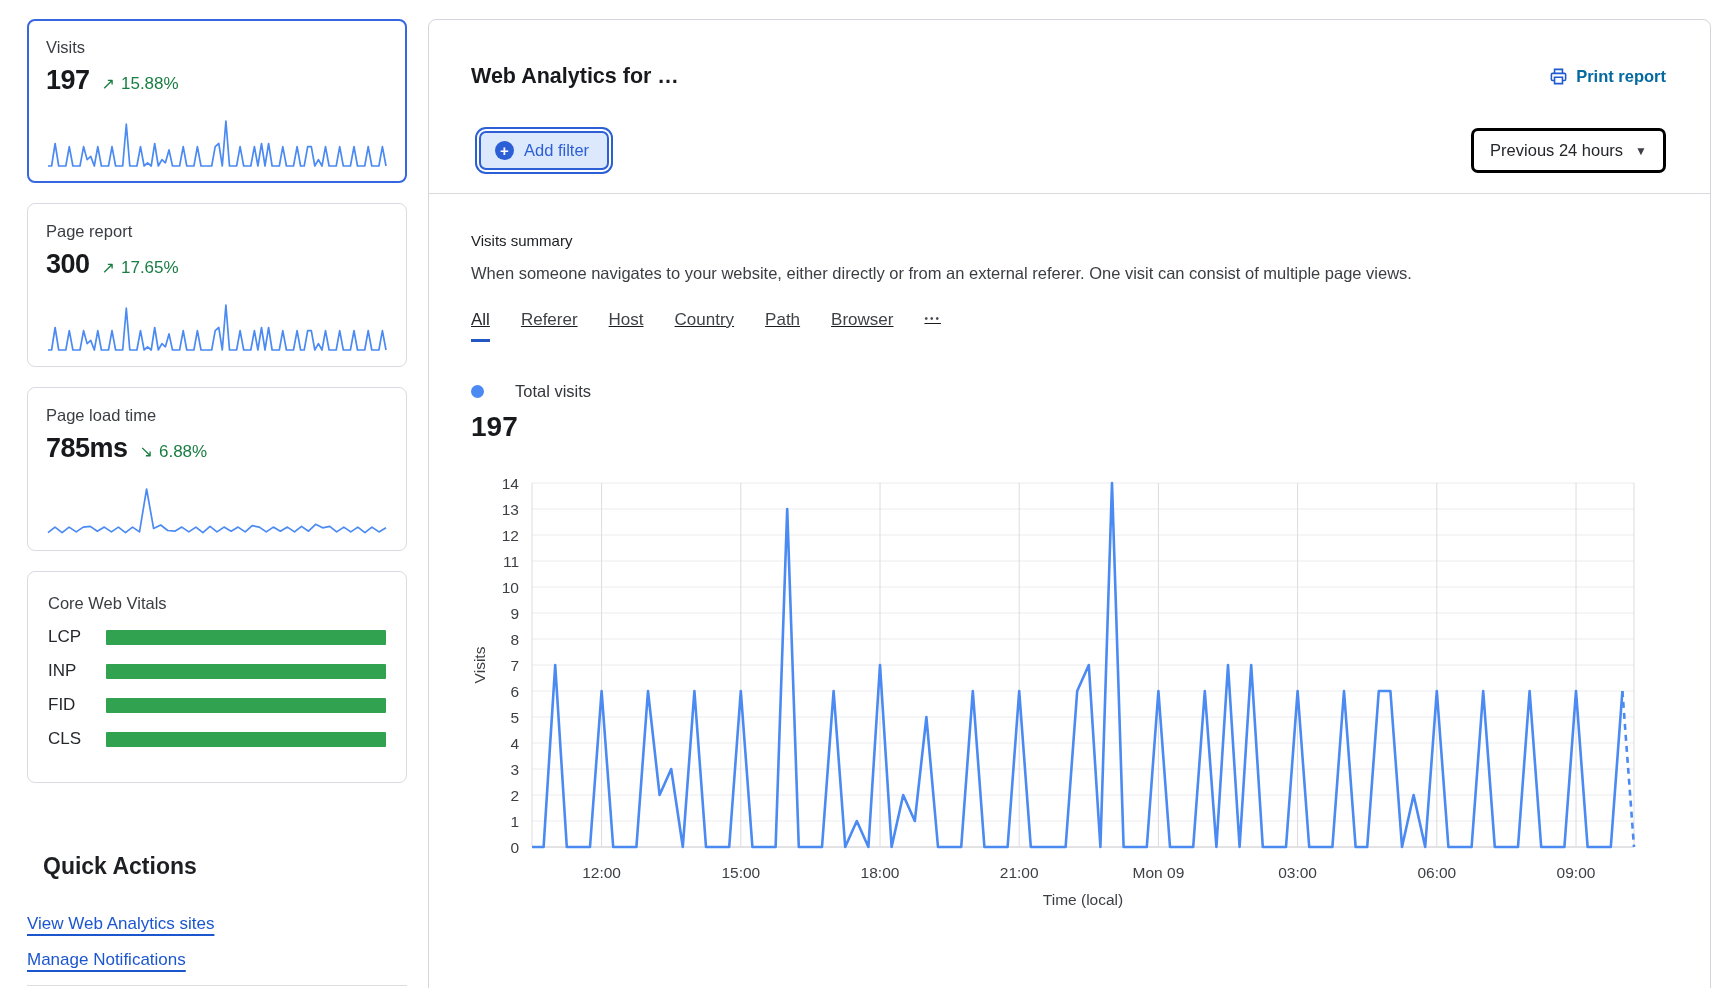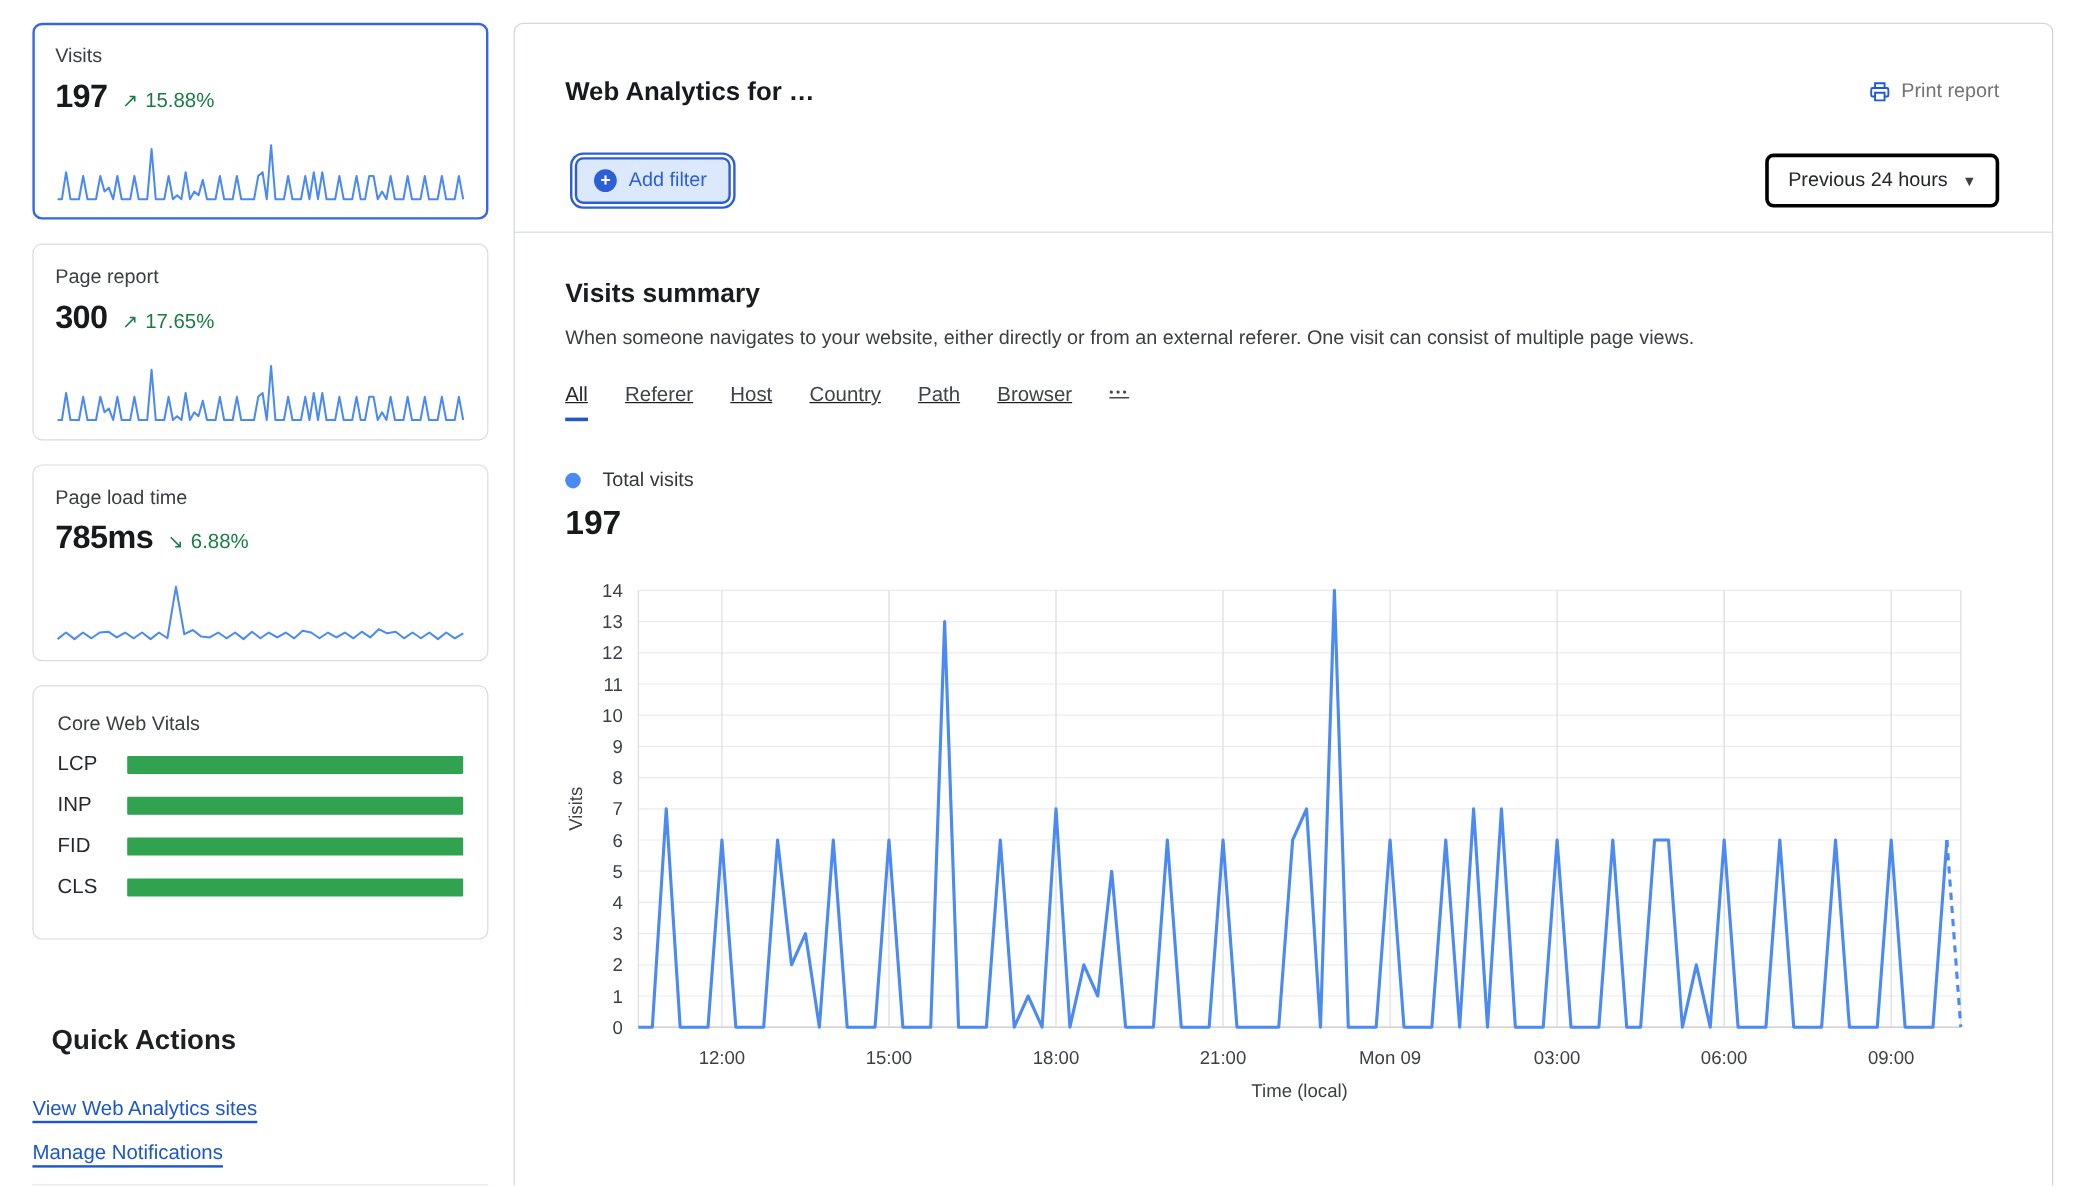--- a/index.html
+++ b/index.html
@@ -40,48 +40,48 @@
   .qa-link-wrap{line-height:1;}
   #sidebar-divider{border:none;border-top:1px solid #dcdee1;margin:17px 0 0 0;}
   
   #main-panel{
     position:absolute;left:428px;top:19px;width:1283px;height:1100px;
     box-sizing:border-box;border:1px solid #d3d6da;border-radius:8px;background:#fff;
   }
   #panel-header{position:relative;height:173px;border-bottom:1px solid #d8dadd;}
   #title-row{position:absolute;left:42px;right:44px;top:44px;display:flex;justify-content:space-between;align-items:center;}
   #page-title{font-size:21.5px;font-weight:bold;color:#17191d;margin:0;}
-  #print-report{display:flex;align-items:center;gap:8px;color:#737373;font-size:16.5px;cursor:pointer;}
+  #print-report{display:flex;align-items:center;gap:8px;color:#0369a1;font-size:16.5px;cursor:pointer;font-weight:bold;}
   #controls-row{position:absolute;left:46px;right:44px;top:108px;display:flex;justify-content:space-between;align-items:center;}
   #add-filter{
     display:inline-flex;align-items:center;gap:10px;
     background:#dce8fb;border:2px solid #2c5fd6;border-radius:7px;
     padding:8px 18px 8px 14px;cursor:pointer;
     box-shadow:0 0 0 2px #ffffff,0 0 0 4px #2c5fd6;margin-left:4px;
   }
   #add-filter .plus{
     width:19px;height:19px;border-radius:50%;background:#2c5fd6;color:#fff;
     display:flex;align-items:center;justify-content:center;font-size:15px;font-weight:bold;line-height:1;
   }
   #add-filter .lbl{color:#2c5fd6;font-size:16.5px;}
   #time-range{
     display:inline-flex;align-items:center;gap:12px;background:#fff;
     border:3px solid #000000;border-radius:7px;padding:10px 16px;cursor:pointer;
     font-size:16.5px;color:#24262a;
   }
   #time-range .caret{font-size:12px;color:#3c3f45;}
   
   #summary{padding:38px 44px 0 42px;}
-  #summary-title{font-size:22px;font-weight:bold;color:#1a1c20;margin:0;}
+  #summary-title{font-size:15px;font-weight:normal;color:#1a1c20;margin:0;}
   #summary-desc{font-size:16.5px;color:#3b3e43;margin-top:15px;}
   #tabs{display:flex;gap:31px;margin-top:27px;align-items:center;text-decoration:underline;}
   .tab{font-size:17px;color:#3f4246;padding-bottom:9px;cursor:pointer;border-bottom:3px solid transparent;}
   .tab.active{color:#26282c;border-bottom:3px solid #2456c4;}
   .tab.dots{font-size:10px;letter-spacing:2px;color:#4a4d52;padding-bottom:12px;}
-  #legend{display:flex;align-items:center;gap:18px;margin-top:40px;}
+  #legend{display:flex;align-items:center;gap:31px;margin-top:40px;}
   #legend .dot{width:13px;height:13px;border-radius:50%;background:#4a8af2;}
   #legend .lbl{font-size:16.5px;color:#33363b;}
   #total-visits{font-size:28px;font-weight:bold;color:#17191d;margin-top:10px;}
   #chart-wrap{margin-top:24px;}
   svg text{font-family:"Liberation Sans","DejaVu Sans",sans-serif;}
 </style>
 </head>
 <body>
 
 <div id="sidebar">

